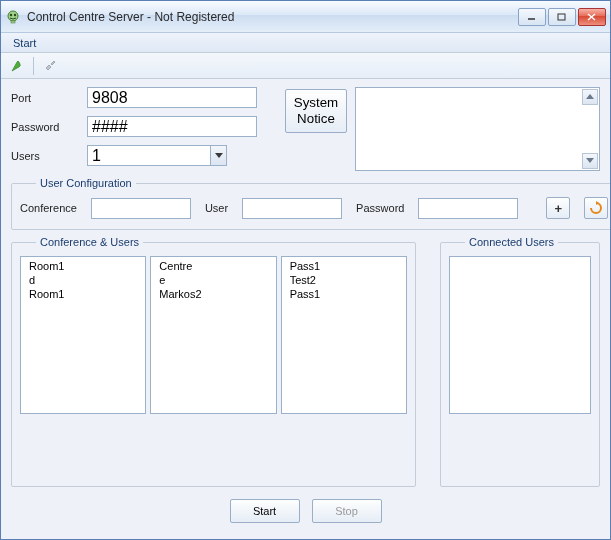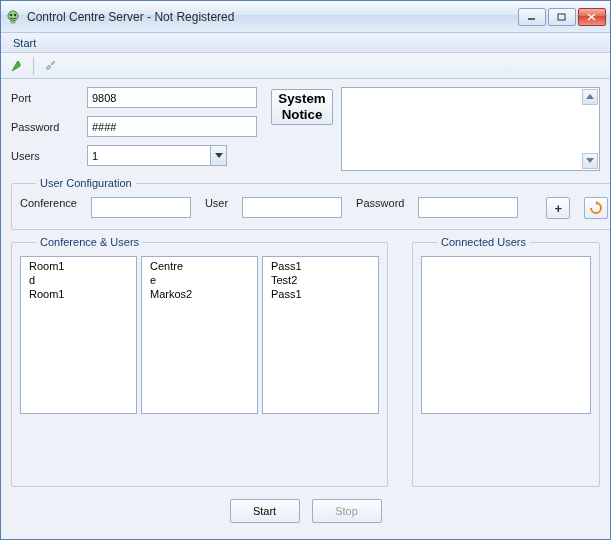--- a/index.html
+++ b/index.html
@@ -106,46 +106,45 @@
     column-gap: 6px;
     align-items: center;
   }
   .lbl { color: #222; }
   .tx {
     height: 21px;
     border: 1px solid #9bb0c9;
     background: #fff;
     padding: 2px 4px;
     font-family: inherit;
-    font-size: 11px;
+    font-size: 16px;
     width: 100%;
   }
   .combo {
     position: relative;
     width: 140px;
   }
   .combo .tx { width: 100%; padding-right: 18px; }
   .combo .drop {
     position: absolute; right: 1px; top: 1px;
     width: 16px; height: 19px;
     border-left: 1px solid #9bb0c9;
     background: linear-gradient(#f2f6fb,#dbe5f1);
     display: flex; align-items: center; justify-content: center;
   }
   .sysnotice {
-    width: 62px; height: 36px;
+    width: 62px; height: 44px;
     border: 1px solid #9aafc7;
     background: linear-gradient(#fdfefe, #e6edf6);
     border-radius: 2px;
     display: flex; align-items: center; justify-content: center;
     text-align: center;
     line-height: 1.2;
-    margin-left: 14px;
+    margin-left: 28px;
     margin-top: 2px;
-    font-weight: bold;
   }
   .logbox {
     flex: 1;
     height: 84px;
     border: 1px solid #9bb0c9;
     background: #fff;
     position: relative;
     margin-left: 8px;
   }
   .scroll-up, .scroll-down {
@@ -164,20 +163,21 @@
     margin: 0;
   }
   legend {
     padding: 0 4px;
     color: #1a3b6e;
     font-size: 11px;
     margin-left: 16px;
   }
   .userconf-row {
     display: flex;
+    align-items: center;
     gap: 14px;
   }
   .userconf-row .tx { flex: 0 0 auto; }
   .ic-btn {
     width: 24px; height: 22px;
     border: 1px solid #9aafc7;
     background: linear-gradient(#fdfefe, #e6edf6);
     border-radius: 2px;
     display: flex; align-items: center; justify-content: center;
   }
@@ -195,21 +195,21 @@
   .listbox {
     flex: 1;
     border: 1px solid #9bb0c9;
     background: #fff;
     padding: 2px 8px;
     overflow: auto;
     height: 158px;
   }
   .listbox div { line-height: 14px; white-space: nowrap; }
   .connected {
-    width: 188px;
+    width: 160px;
   }
   .buttons-row {
     display: flex;
     justify-content: center;
     gap: 12px;
     padding: 6px 0 8px 0;
   }
   .btn {
     width: 70px; height: 24px;
     border: 1px solid #9aafc7;

